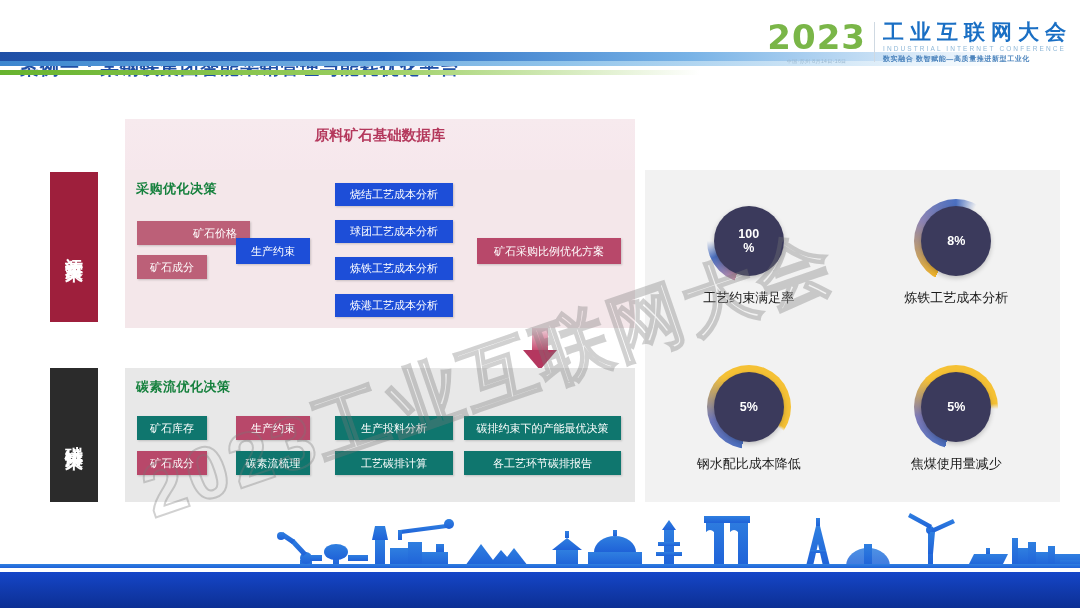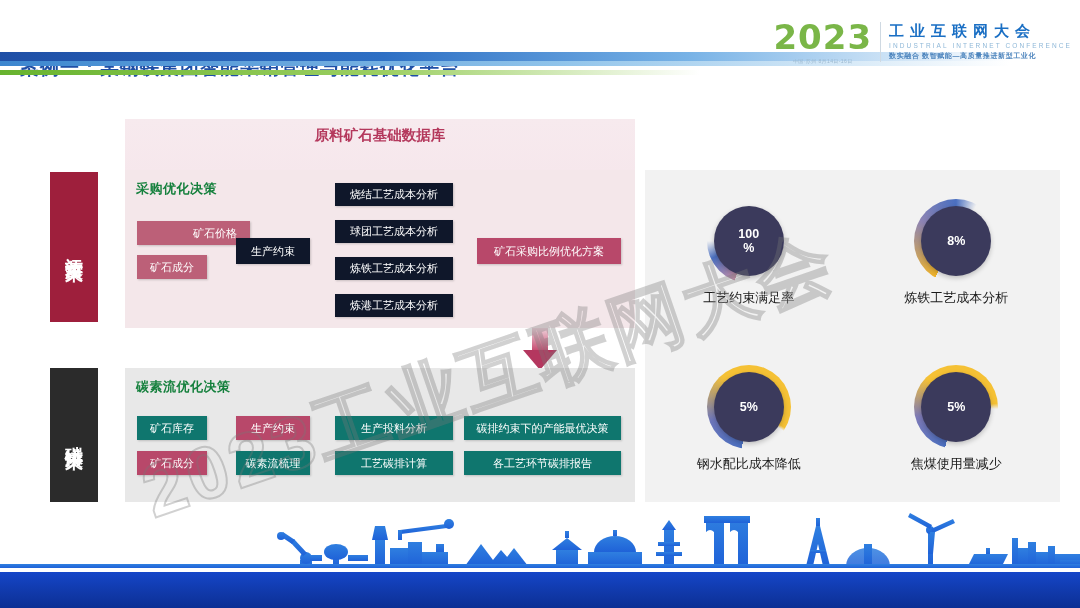--- a/index.html
+++ b/index.html
@@ -31,21 +31,21 @@
   }
   .logo{position:absolute;right:8px;top:20px;display:flex;align-items:center;gap:8px;}
   .logo-year{
     font-size:34px;font-weight:700;color:#7ab648;letter-spacing:1px;
     line-height:1;font-family:"DejaVu Sans",sans-serif;
   }
   .logo-left{display:flex;flex-direction:column;align-items:center;}
   .logo-date{font-size:5px;color:#9ab8cf;letter-spacing:.4px;margin-top:4px;white-space:nowrap;}
   .logo-div{width:1px;height:40px;background:#cfd9e2;}
   .logo-right{display:flex;flex-direction:column;}
-  .logo-cn{font-size:15px;font-weight:700;color:#1a6fc4;letter-spacing:6px;line-height:1.1;white-space:nowrap;}
+  .logo-cn{font-size:21px;font-weight:700;color:#1a6fc4;letter-spacing:6px;line-height:1.1;white-space:nowrap;}
   .logo-en{font-size:6.5px;color:#8fb8d8;letter-spacing:2.1px;white-space:nowrap;margin-top:2px;}
   .logo-sub{font-size:7px;color:#4c84bd;letter-spacing:.6px;white-space:nowrap;margin-top:2px;font-weight:700;}
 
   
   .stage{position:absolute;left:0;top:96px;width:1080px;height:420px;}
 
   .pink-panel{
     position:absolute;left:125px;top:23px;width:510px;height:56px;
     background:linear-gradient(180deg,#f7eaee 0%,#f6e7ec 100%);
   }
@@ -74,21 +74,21 @@
   .panel-head{
     position:absolute;font-size:13px;font-weight:700;color:#15803d;letter-spacing:.5px;
   }
 
   .chip{
     position:absolute;display:flex;align-items:center;justify-content:center;
     font-size:11px;color:#fff;text-align:center;line-height:1.15;
     box-shadow:1px 1px 2px rgba(0,0,0,.18);
   }
   .chip-pink{background:#bc6078;}
-  .chip-rose{background:#0f172a;}
+  .chip-rose{background:#1d4ed8;}
   .chip-crimson{background:#b8486a;}
   .chip-gray{background:#0f766e;}
 
   .arrow{position:absolute;left:523px;top:232px;width:34px;height:42px;}
   .arrow-stem{position:absolute;left:9px;top:0;width:16px;height:24px;
     background:linear-gradient(180deg,#f0d3dc 0%,#c4436a 100%);}
   .arrow-head{position:absolute;left:0;top:22px;width:0;height:0;
     border-left:17px solid transparent;border-right:17px solid transparent;
     border-top:20px solid #b4375f;}
 

